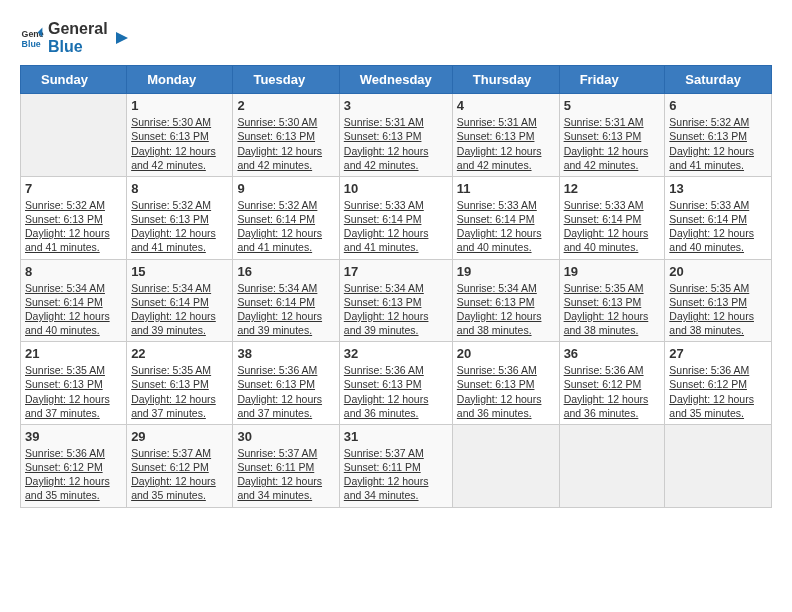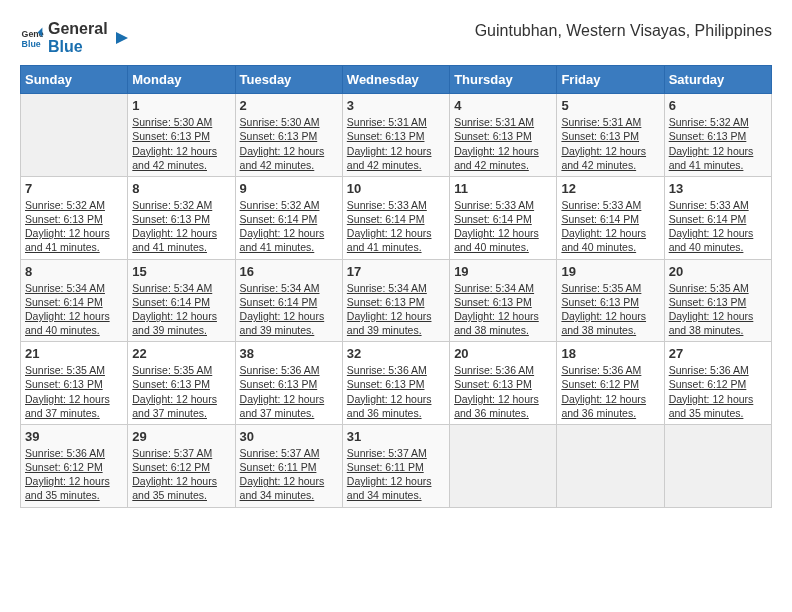--- a/index.html
+++ b/index.html
@@ -40,21 +40,21 @@
       margin-top: 2px;
     }
     table {
       width: 100%;
       border-collapse: collapse;
       font-size: 11px;
     }
     thead tr th {
       background-color: #3a7bbf;
       color: #fff;
-      padding: 6px 4px;
+      padding: 6px 20px;
       text-align: left;
       font-size: 13px;
       border: 1px solid #2a6aaf;
     }
     tbody tr td {
       vertical-align: top;
       padding: 4px 4px;
       border: 1px solid #ccc;
       min-height: 70px;
       color: #333;
@@ -92,21 +92,20 @@
     </svg>
     <div>
       <div style="font-size:16px;font-weight:bold;color:#333;line-height:1.1;">General</div>
       <div style="font-size:16px;font-weight:bold;color:#1a6faf;line-height:1.1;">Blue</div>
     </div>
     <svg width="20" height="20" viewBox="0 0 20 20">
       <polygon points="4,4 16,10 4,16" fill="#1a6faf"></polygon>
     </svg>
   </div>
   <div class="title-area">
-    <div class="location-title">Guintubhan, Western Visayas, Philippines</div>
   </div>
 </div>
 
 <table>
   <thead>
     <tr>
     <th>Sunday</th>
         <th>Monday</th>
         <th>Tuesday</th>
         <th>Wednesday</th>
@@ -293,21 +292,21 @@
 and 36 minutes.</div>
         </td>
         <td>
           <span class="day-num">20</span>
           <div class="day-info" style="white-space: pre-line;">Sunrise: 5:36 AM
 Sunset: 6:13 PM
 Daylight: 12 hours
 and 36 minutes.</div>
         </td>
         <td>
-          <span class="day-num">18</span>
+          <span class="day-num">36</span>
           <div class="day-info" style="white-space: pre-line;">Sunrise: 5:36 AM
 Sunset: 6:12 PM
 Daylight: 12 hours
 and 36 minutes.</div>
         </td>
         <td>
           <span class="day-num">27</span>
           <div class="day-info" style="white-space: pre-line;">Sunrise: 5:36 AM
 Sunset: 6:12 PM
 Daylight: 12 hours

